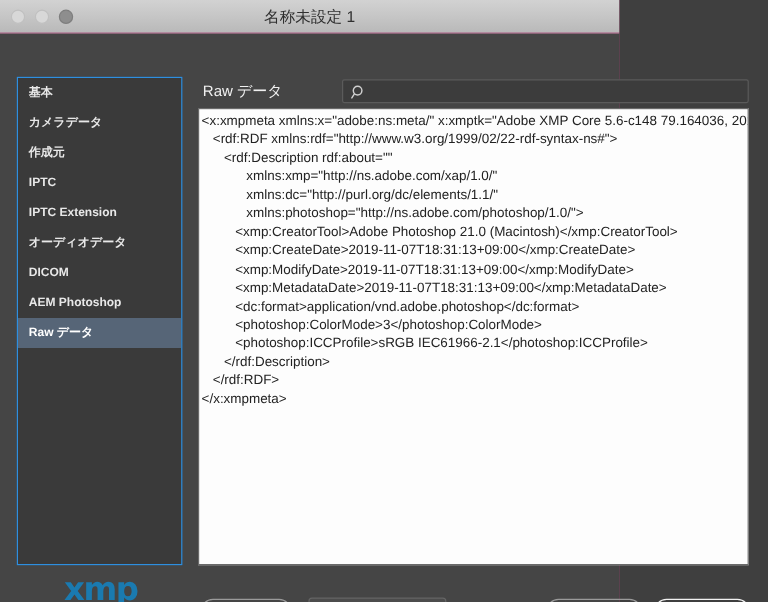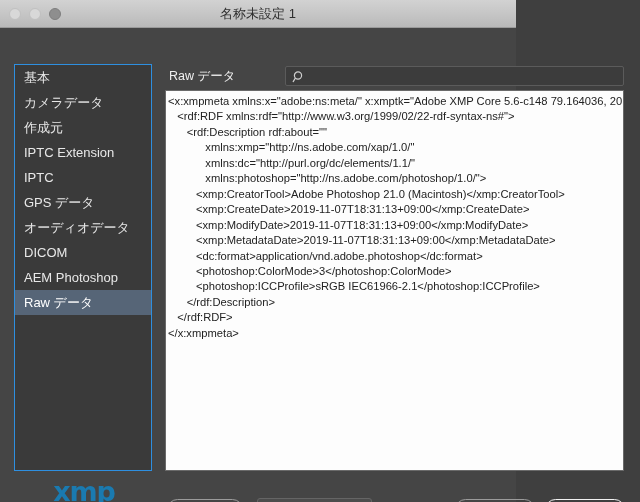--- a/index.html
+++ b/index.html
@@ -78,24 +78,25 @@
     height: 407px;
     background: #3a3a3a;
     border: 1px solid #2e8fe0;
     box-sizing: border-box;
     overflow: hidden;
   }
   .side-item {
     height: 25px;
     line-height: 25px;
     padding-left: 9px;
-    font-size: 13px;
+    font-size: 10px;
     color: #e8e8e8;
     white-space: nowrap;
     box-sizing: border-box;
+    font-weight: bold;
   }
   .side-item.selected {
     background: #566577;
     color: #ffffff;
   }
 
   
   .powered {
     position: absolute;
     left: 24px;
@@ -244,23 +245,22 @@
     </div>
     <div class="title-text">名称未設定 1</div>
   </div>
 
   <div class="content">
 
     <div class="sidebar" id="sidebar">
         <div class="side-item">基本</div>
         <div class="side-item">カメラデータ</div>
         <div class="side-item">作成元</div>
+        <div class="side-item">IPTC</div>
         <div class="side-item">IPTC Extension</div>
-        <div class="side-item">IPTC</div>
-        <div class="side-item">GPS データ</div>
         <div class="side-item">オーディオデータ</div>
         <div class="side-item">DICOM</div>
         <div class="side-item">AEM Photoshop</div>
         <div class="side-item selected">Raw データ</div>
       </div>
 
     <div class="powered">
       <div class="xmp-logo">xmp</div>
     </div>
 

